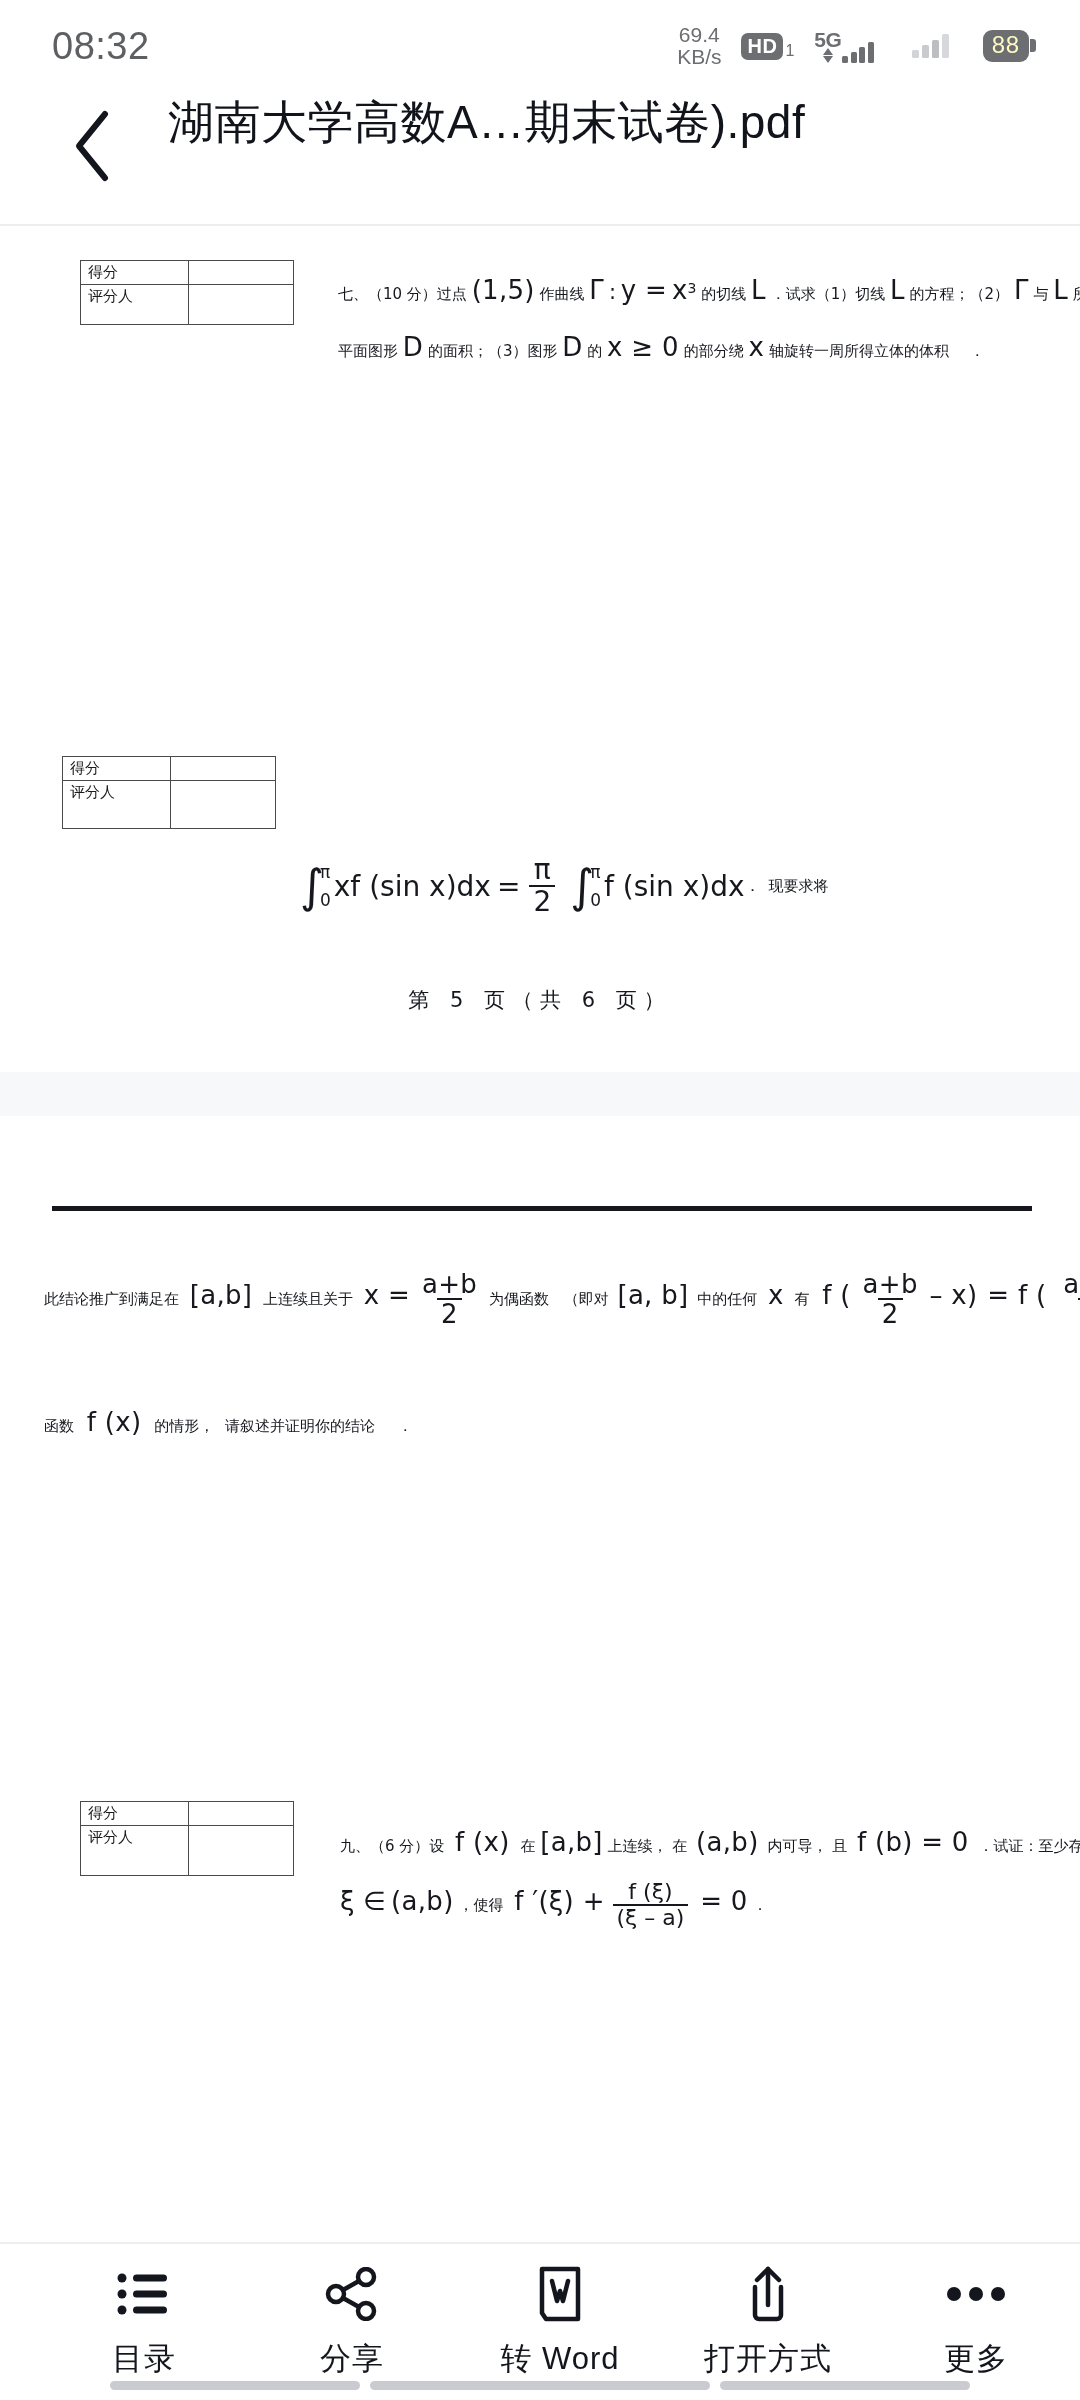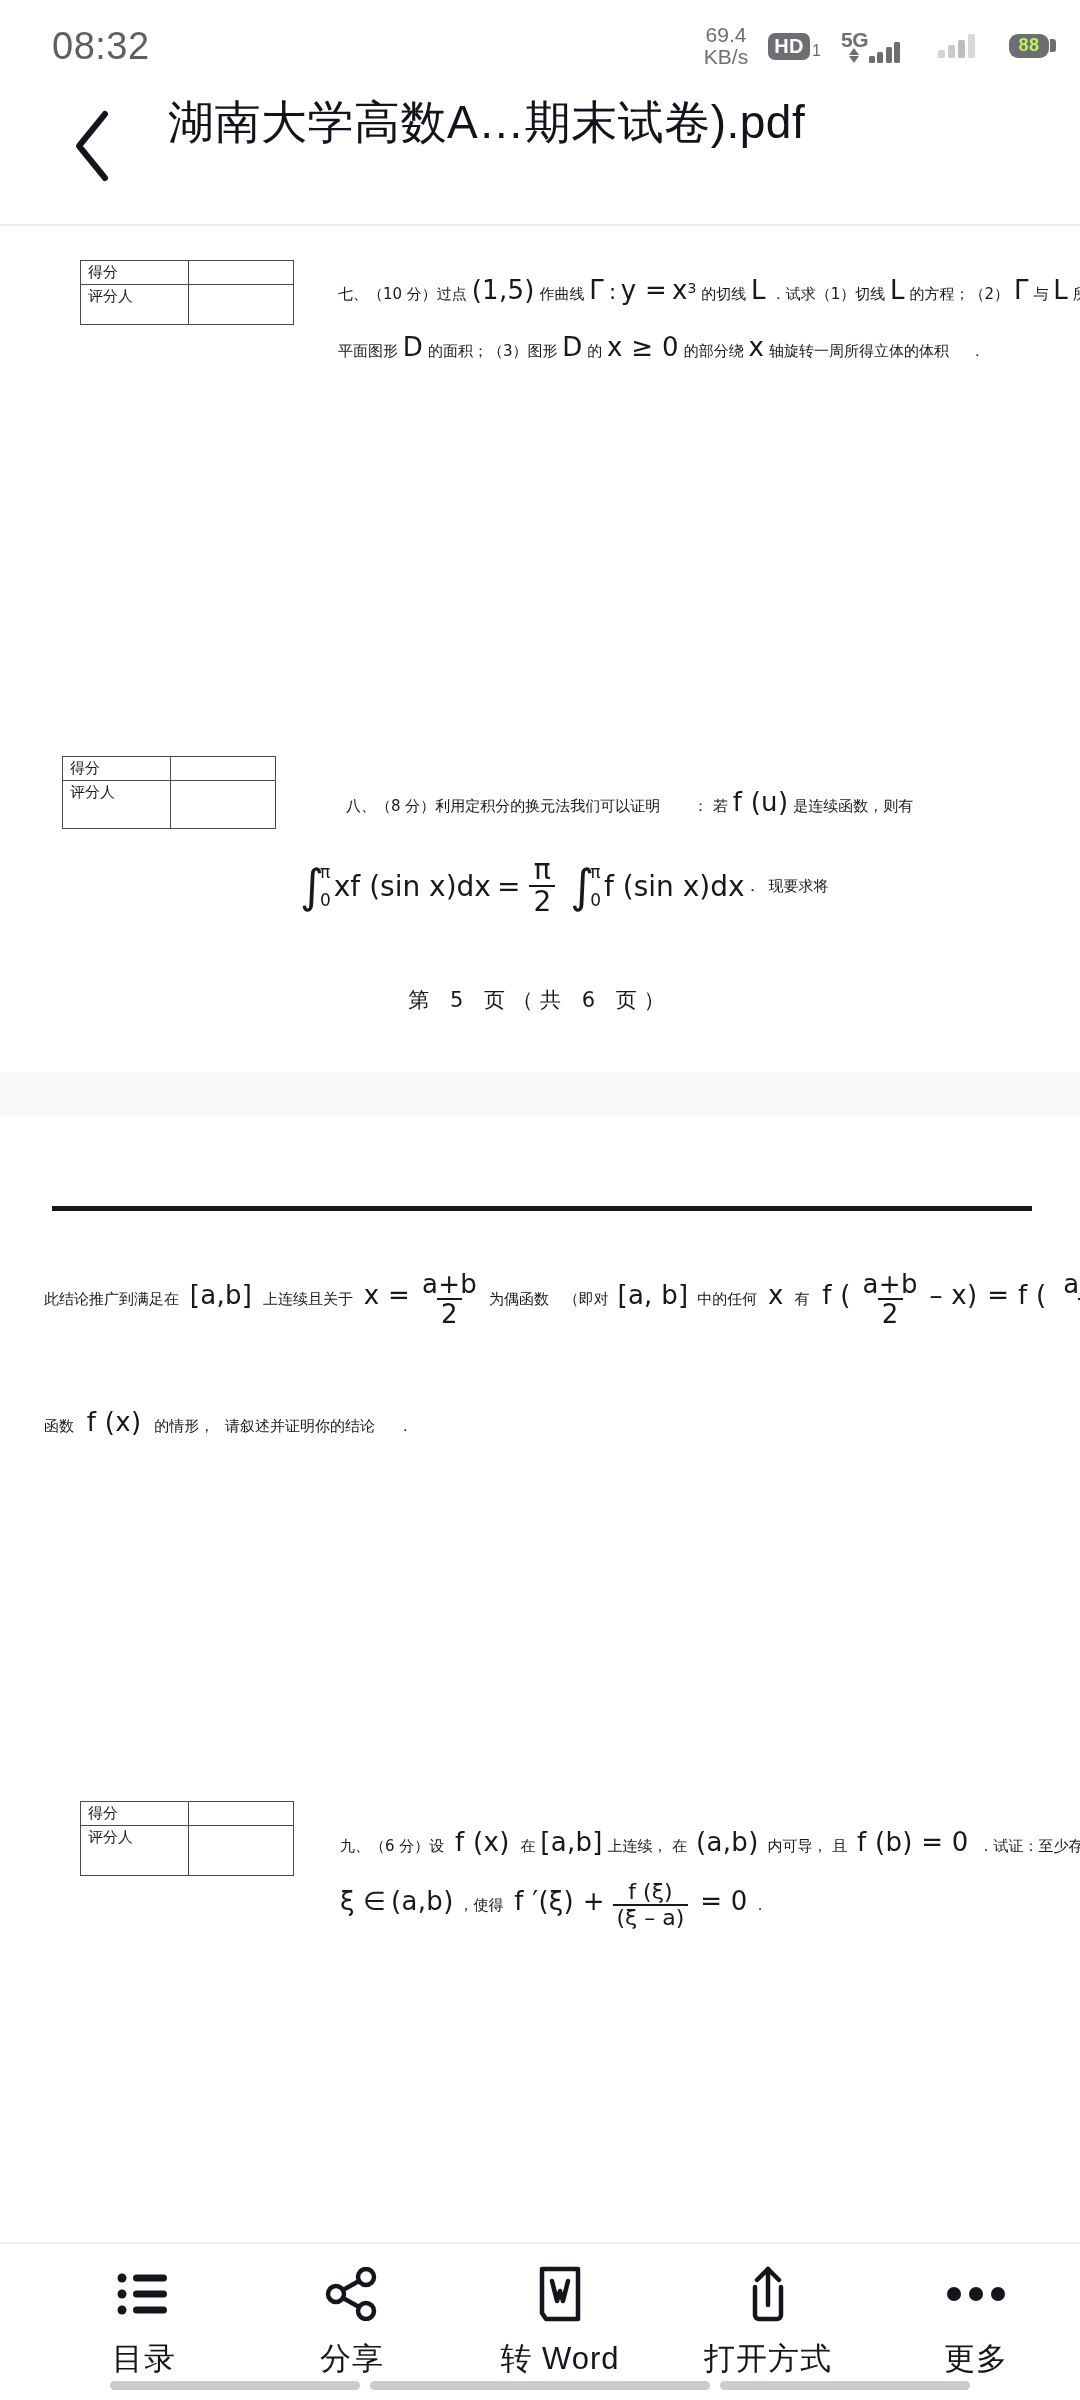--- a/index.html
+++ b/index.html
@@ -8,21 +8,21 @@
     background:#ffffff;
     font-family:"Liberation Sans","DejaVu Sans",sans-serif;
     overflow:hidden;
   }
   body { position:relative; }
 
   
   .statusbar{
     position:absolute; left:0; top:0; width:1080px; height:92px;
     display:flex; align-items:center; justify-content:space-between;
-    padding:0 24px 0 52px;
+    padding:0 44px 0 52px;
   }
   .sb-time{ font-size:38px; color:#5d5f63; letter-spacing:.5px; font-weight:400; }
   .sb-right{ display:flex; align-items:center; gap:20px;justify-content:flex-end; }
   .sb-speed{ display:flex; flex-direction:column; align-items:center;
              line-height:1.04; color:#6c6e72; font-size:21px; }
   .hd-wrap{ display:flex; align-items:flex-end; gap:2px; }
   .hd-badge{ background:#6c6e72; color:#fff; font-size:20px; font-weight:bold;
              border-radius:7px; padding:3px 6px 4px; letter-spacing:.5px; line-height:1; }
   .hd-sub{ font-size:16px; color:#6c6e72; }
   .net-wrap{ display:flex; align-items:flex-end; gap:1px; }
@@ -39,22 +39,22 @@
   .bars i:nth-child(2){height:11px;}
   .bars i:nth-child(3){height:16px;}
   .bars i:nth-child(4){height:21px;}
   .bars2{ display:flex; align-items:flex-end; gap:3px; margin-left:18px; }
   .bars2 i{ display:block; width:7px; border-radius:1.5px; background:#d2d4d8; }
   .bars2 i:nth-child(1){height:8px;}
   .bars2 i:nth-child(2){height:13px;background:#c8cace;}
   .bars2 i:nth-child(3){height:18px;background:#bcbec3;}
   .bars2 i:nth-child(4){height:24px;background:#d6d8dc;}
   .battery{ position:relative; display:flex; align-items:center; margin-left:14px; }
-  .bat-body{ background:#6c6e72; color:#bef264; border-radius:9px; font-size:18px;
-             font-weight:bold; padding:2px 9px 3px; line-height:1.1; letter-spacing:.5px; }
+  .bat-body{ background:#6c6e72; color:#fef9c3; border-radius:9px; font-size:24px;
+             font-weight:normal; padding:2px 9px 3px; line-height:1.1; letter-spacing:.5px; }
   .bat-tip{ width:6px; height:13px; background:#6c6e72; border-radius:0 3px 3px 0; margin-left:1.5px;}
 
   
   .header{ position:absolute; left:0; top:92px; width:1080px; height:133px;
            display:flex; }
   .back-btn{ width:108px; height:108px; margin-left:38px;
              display:flex; align-items:center; justify-content:center; }
   .header-title{ font-size:46px; color:#12141c; font-weight:400; letter-spacing:.5px;
                  margin-left:22px; white-space:nowrap; }
   .hdr-divider{ position:absolute; left:0; top:224px; width:1080px; height:2px;
@@ -228,27 +228,20 @@
         <td class="st-lbl">得分</td>
         <td class="st-val"></td>
       </tr>
       <tr>
         <td class="st-lbl" style="height:48px;">评分人</td>
         <td class="st-val"></td>
       </tr>
     </tbody>
       </table>
 
-    <div class="q" style="left:346px; top:562px;">
-      <span>八、（8 分）利用定积分的换元法我们可以证明</span>
-      <span style="margin-left:28px">：</span>
-      <span>若</span>
-      <span class="big">f (u)</span>
-      <span>是连续函数，则有</span>
-    </div>
 
     <div class="formula" style="left:300px; top:630px;">
       <span class="intg">
         <span class="intsym">∫</span>
         <span class="lims">
           <span>π</span>
           <span class="lo">0</span>
         </span>
       </span>
       <span>xf (sin x)dx</span>

